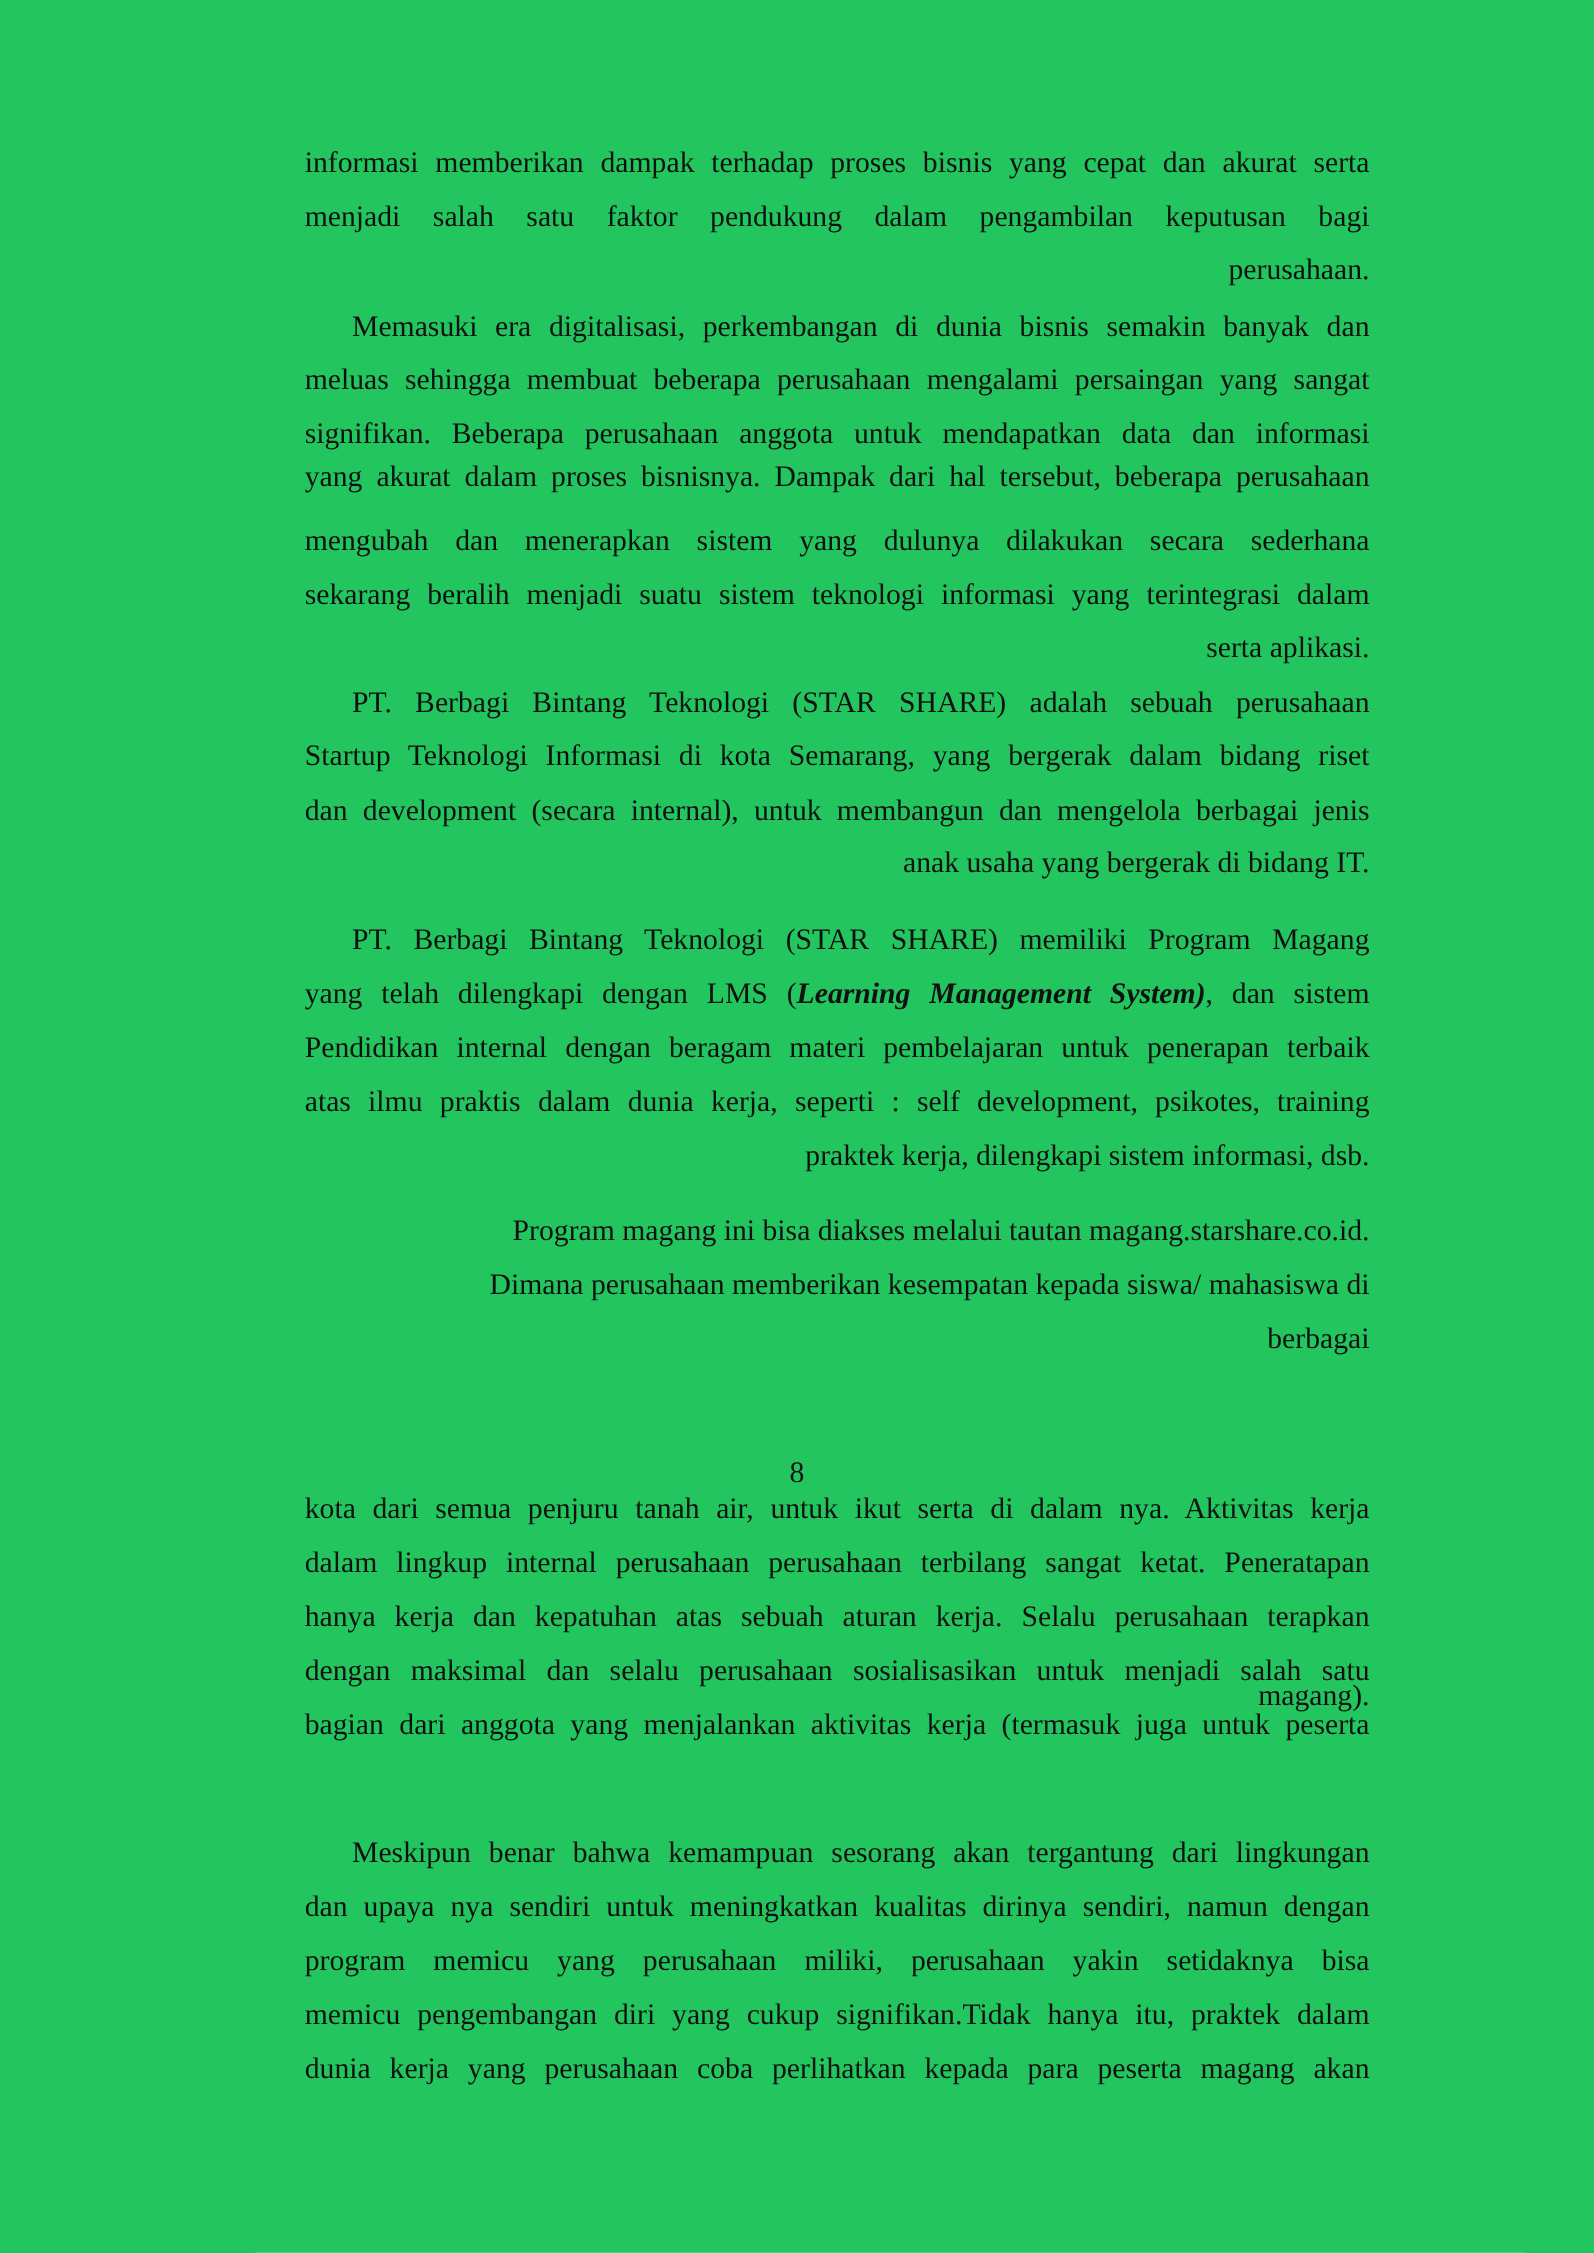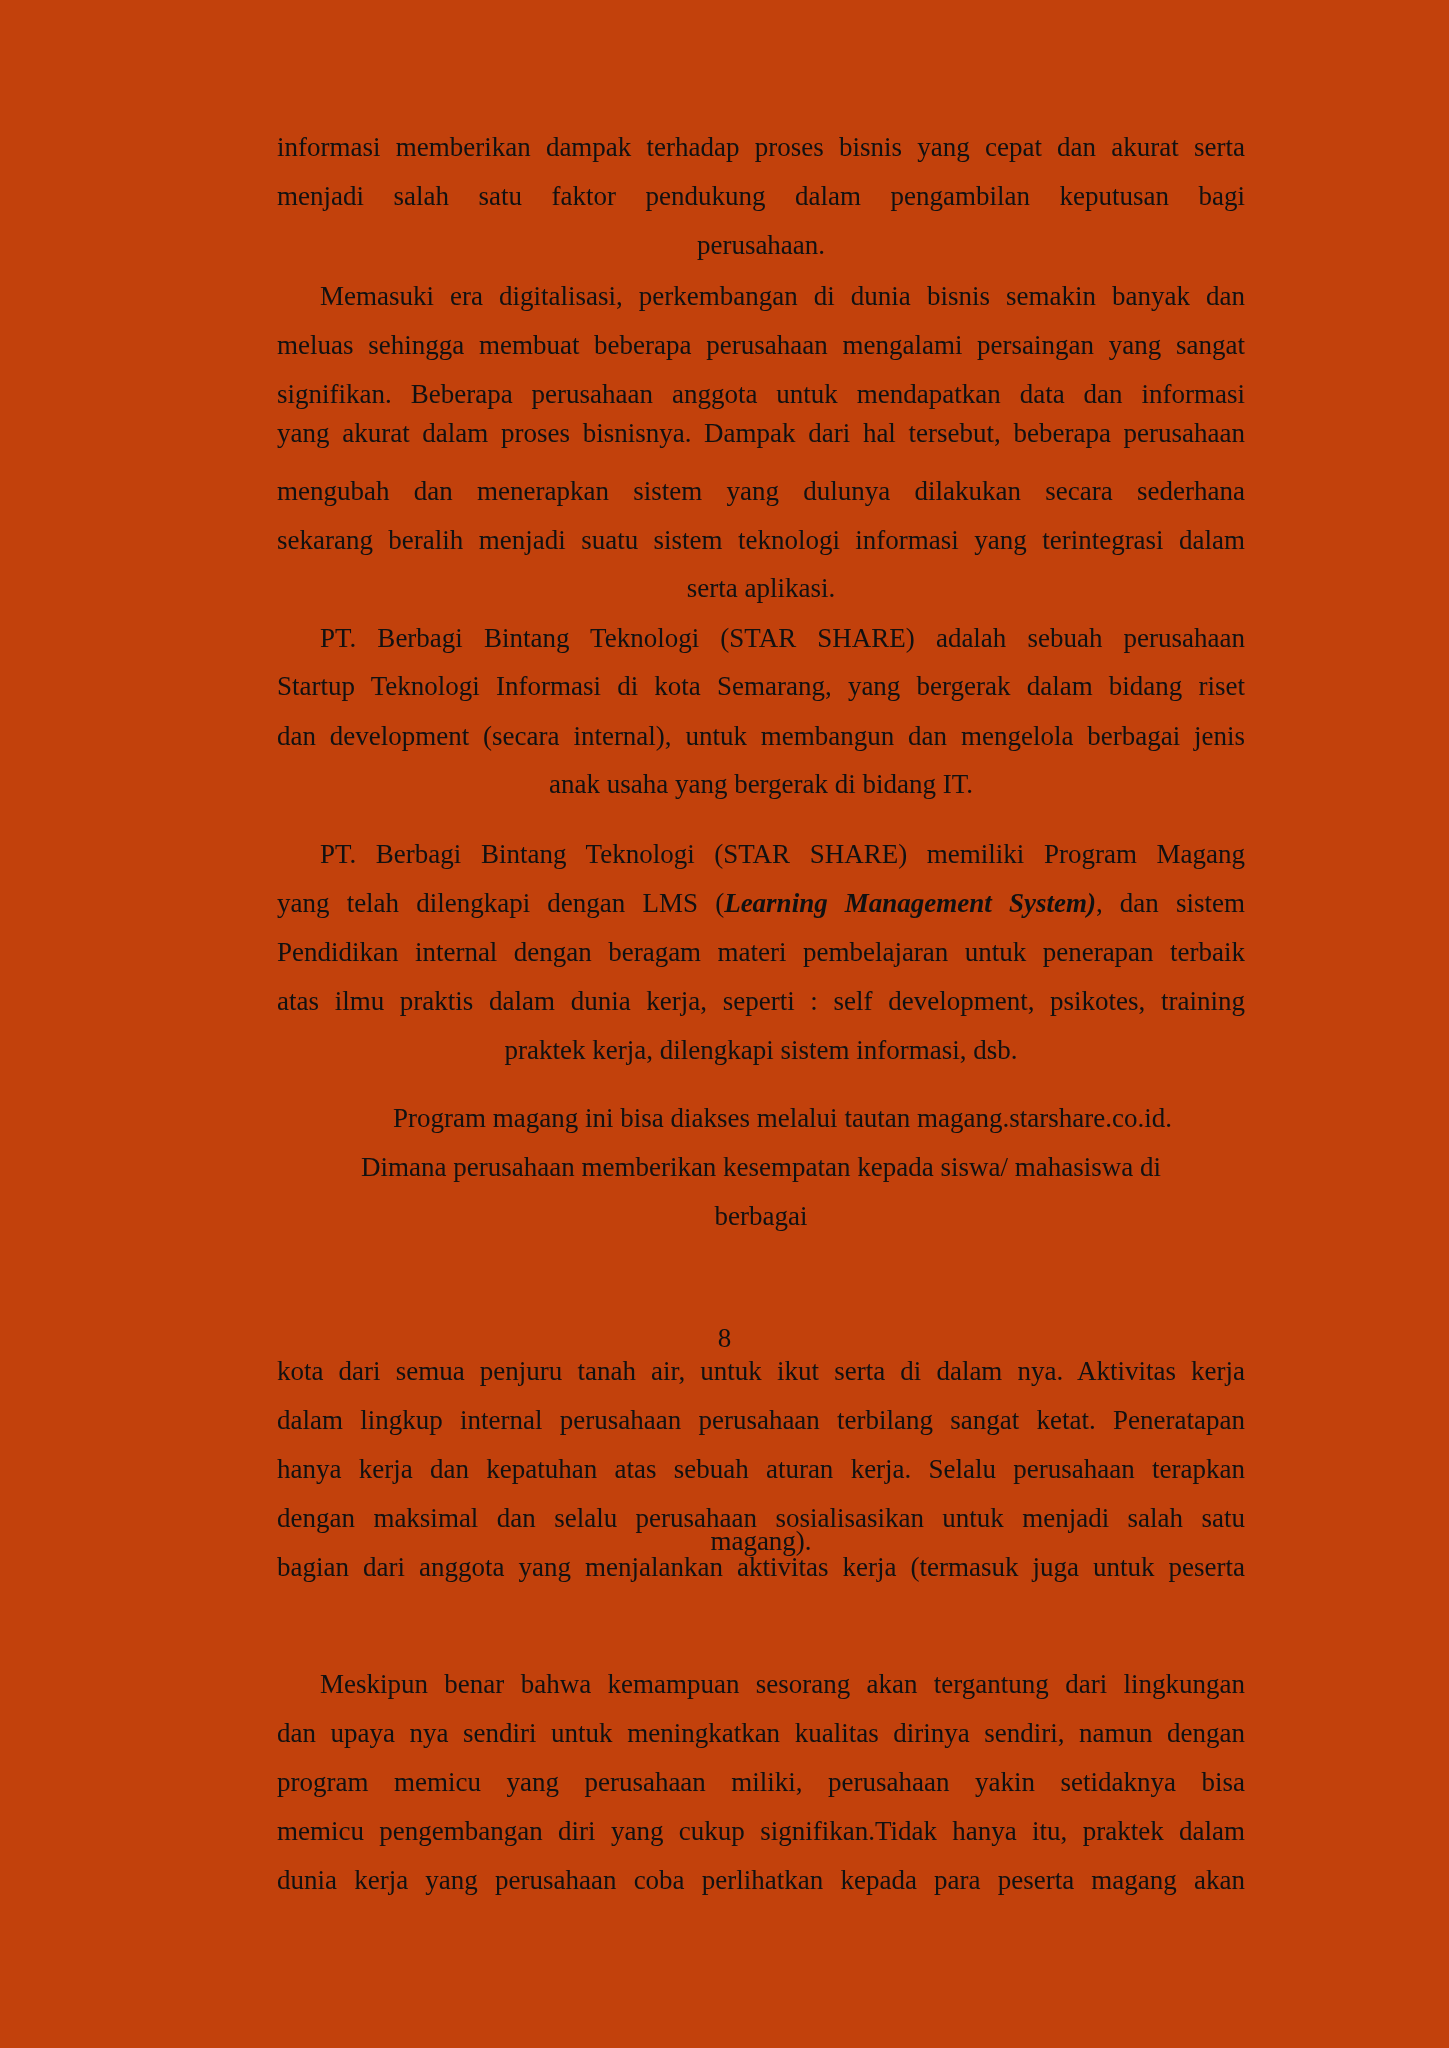--- a/index.html
+++ b/index.html
@@ -14,21 +14,21 @@
       overflow: hidden;
       font-family: "Liberation Serif", "DejaVu Serif", serif;
       color: #111111;
     }
     .page {
       position: absolute;
       left: 0;
       top: 0;
       width: 1449px;
       height: 2048px;
-      background: #c2410c;
+      background: #22c55e;
     }
     .line {
       position: absolute;
       left: 277px;
       width: 968px;
       font-size: 27px;
       line-height: 34px;
       height: 34px;
       white-space: nowrap;
       overflow: visible;
@@ -36,21 +36,21 @@
     .line.justify {
       text-align: justify;
       text-align-last: justify;
       white-space: normal;
     }
     .line.indent {
       left: 320px;
       width: 925px;
     }
     .line.left {
-      text-align: center;
+      text-align: right;
     }
     .page-number {
       position: absolute;
       left: 0;
       width: 1449px;
       text-align: center;
       font-size: 27px;
       line-height: 34px;
     }
     .ital { font-style: italic; font-weight: bold; }

